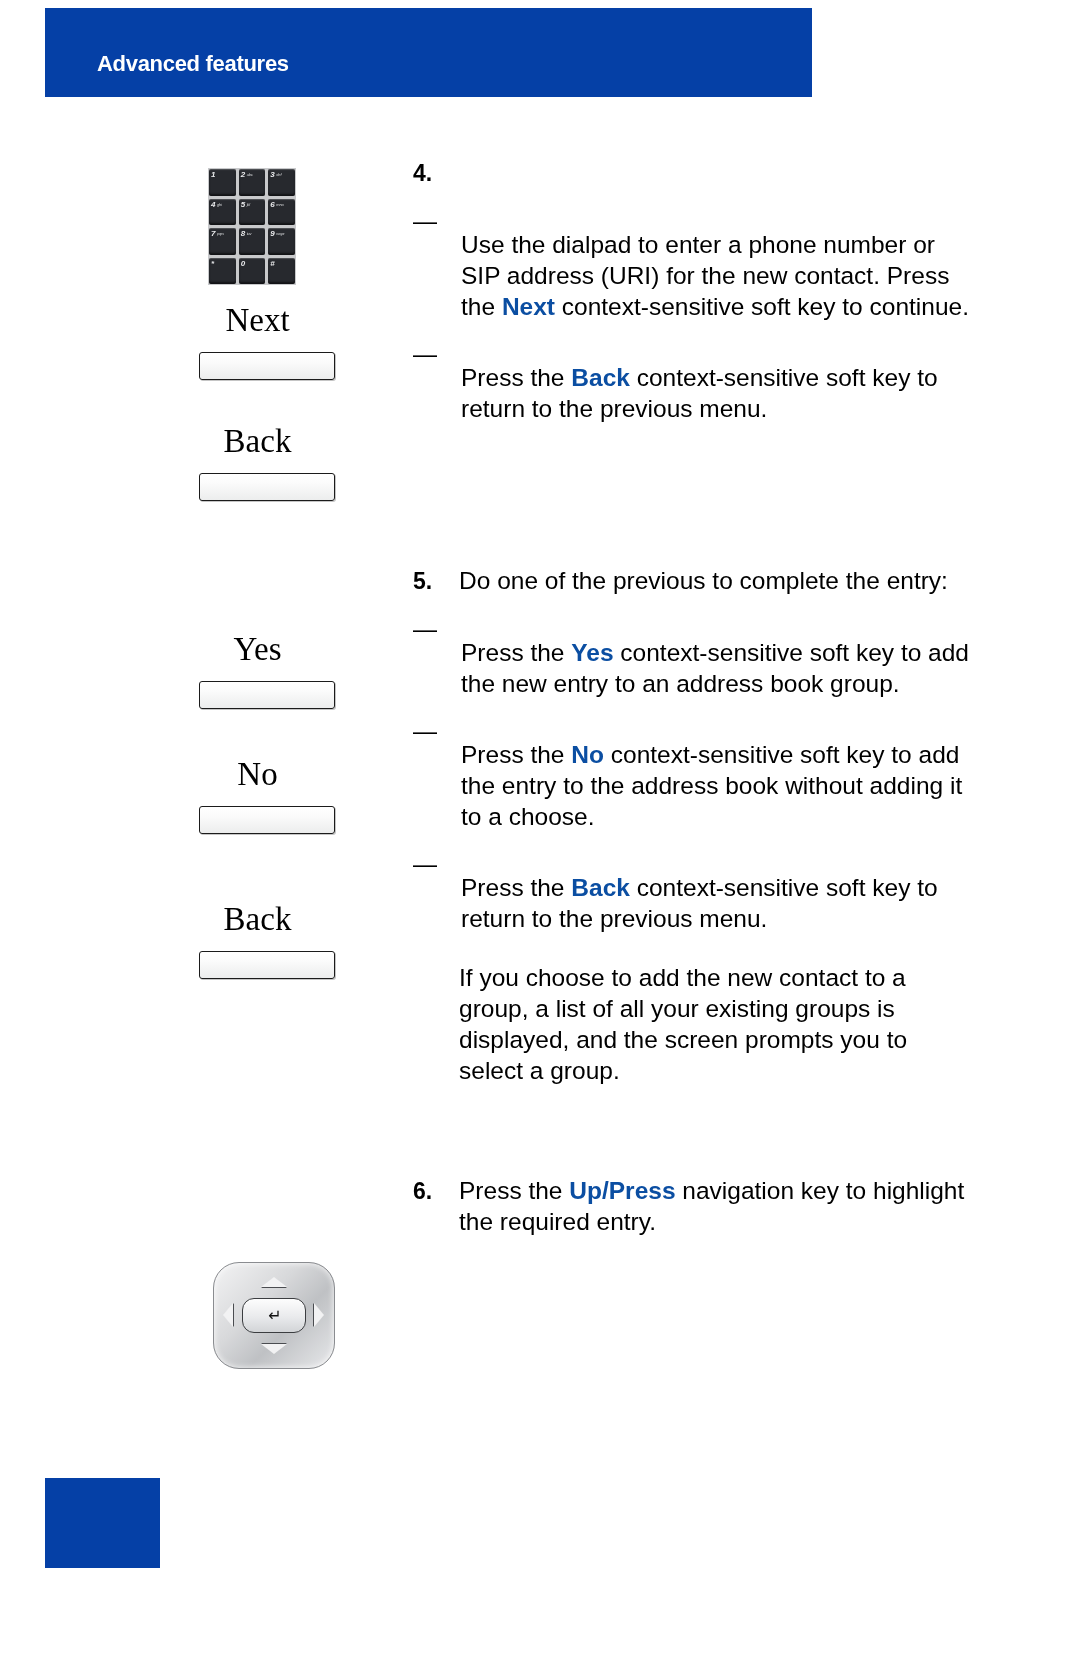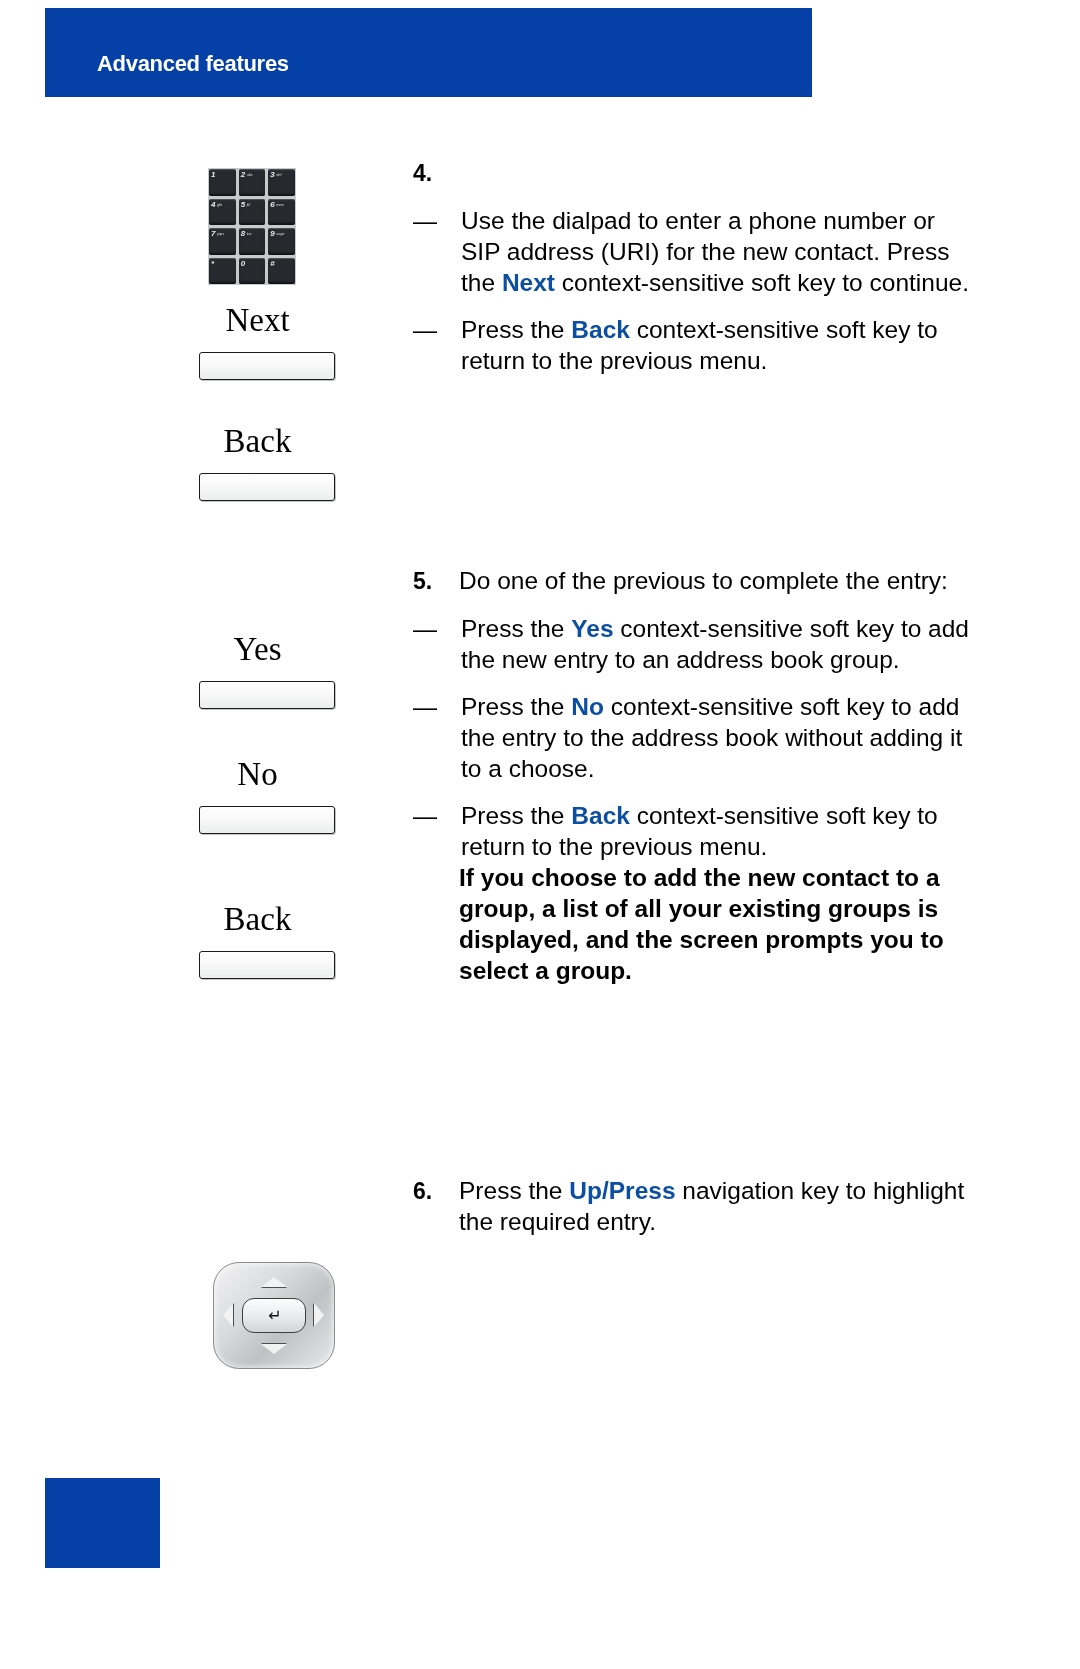--- a/index.html
+++ b/index.html
@@ -227,20 +227,21 @@
     align-items: flex-start;
   }
   .sub-dash {
     width: 48px;
     flex: 0 0 48px;
     font-size: 24px;
     letter-spacing: 0;
   }
   .sub-text {
     flex: 1;
+    margin-top: 24px;
   }
   .blue {
     color: #0b4ea2;
     font-weight: bold;
   }
   .plain-para {
     margin-left: 46px;
   }
 
   
@@ -378,21 +379,21 @@
           <div class="sub-text"><span>Press the </span><span class="blue">Yes</span><span> context-sensitive soft key to add the new entry to an address book group.</span></div>
         </div>
         <div class="sub" style="margin-top: 16px;">
           <div class="sub-dash">—</div>
           <div class="sub-text"><span>Press the </span><span class="blue">No</span><span> context-sensitive soft key to add the entry to the address book without adding it to a choose.</span></div>
         </div>
         <div class="sub" style="margin-top: 16px;">
           <div class="sub-dash">—</div>
           <div class="sub-text"><span>Press the </span><span class="blue">Back</span><span> context-sensitive soft key to return to the previous menu.</span></div>
         </div>
-        <div class="plain-para" style=" font-weight: bold;">If you choose to add the new contact to a group, a list of all your existing groups is displayed, and the screen prompts you to select a group.</div>
+        <div class="plain-para" style="margin-top: 28px;">If you choose to add the new contact to a group, a list of all your existing groups is displayed, and the screen prompts you to select a group.</div>
       </div>
       <div style="position: absolute; top: 1078px; left: 0px; width: 560px;">
         <div class="step">
           <div class="step-num">6.</div>
           <div class="step-text"><span>Press the </span><span class="blue">Up/Press</span><span> navigation key to highlight the required entry.</span></div>
         </div>
       </div>
     </div>
 
 </div>

